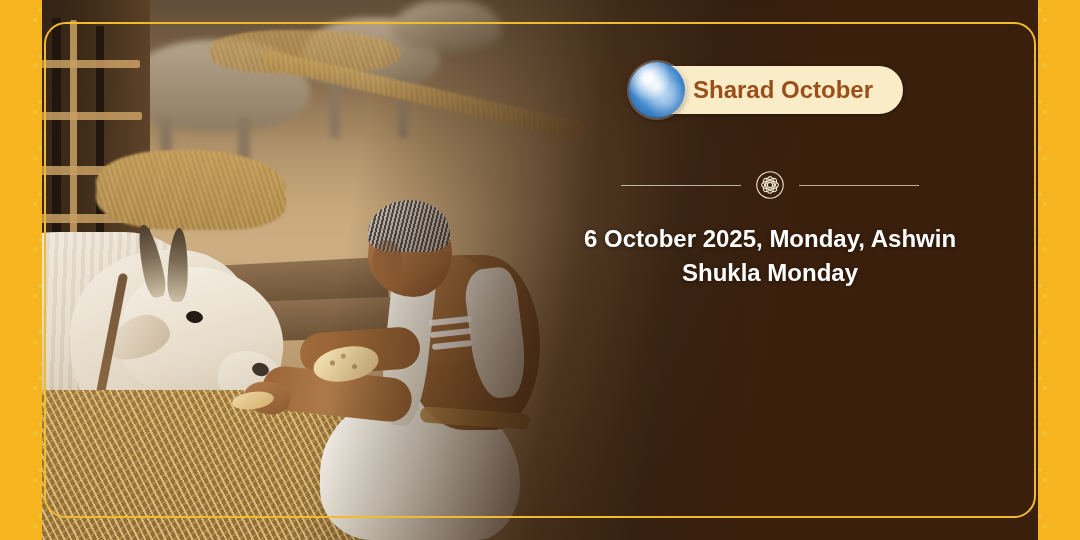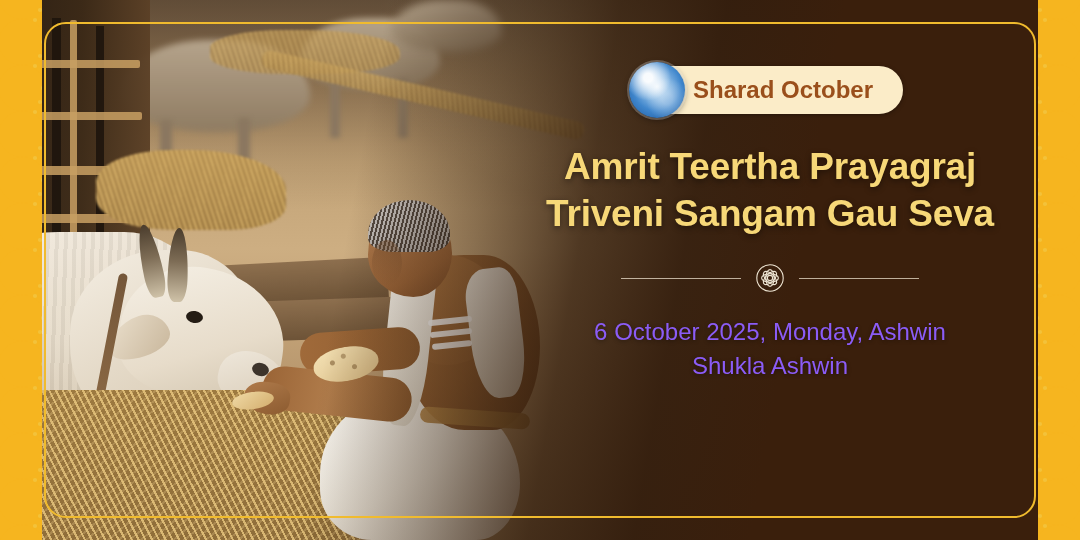--- a/index.html
+++ b/index.html
@@ -442,23 +442,23 @@
   }
   .divider .line {
     height: 1px;
     width: 120px;
     background: rgba(255,245,225,0.68);
   }
   .rosette { display: block; }
 
   
   .date {
-    color: #8b5cf6;
+    color: #ffffff;
     font-size: 24px;
-    font-weight: normal;
+    font-weight: bold;
     line-height: 1.42;
     max-width: 420px;
     text-shadow: 0 1px 4px rgba(0,0,0,0.4);
   }
 </style>
 </head>
 <body>
 
 <div class="banner">
 
@@ -642,39 +642,35 @@
     </g>
   </svg>
 
   <div class="content">
 
     <div class="badge-wrap">
       <div class="moon-icon"></div>
       <div class="badge-pill">Sharad October</div>
     </div>
 
-    <div class="title">
-      <div>Amrit Teertha Prayagraj</div>
-      <div>Triveni Sangam Gau Seva</div>
-    </div>
 
     <div class="divider">
       <div class="line"></div>
       <svg class="rosette" width="30" height="30" viewBox="0 0 30 30" xmlns="http://www.w3.org/2000/svg">
         <g fill="none" stroke="#efe6d4" stroke-width="1.1">
           <circle cx="15" cy="15" r="13.2"></circle>
           <ellipse cx="15" cy="15" rx="4.2" ry="8.4"></ellipse>
           <ellipse cx="15" cy="15" rx="4.2" ry="8.4" transform="rotate(45 15 15)"></ellipse>
           <ellipse cx="15" cy="15" rx="4.2" ry="8.4" transform="rotate(90 15 15)"></ellipse>
           <ellipse cx="15" cy="15" rx="4.2" ry="8.4" transform="rotate(135 15 15)"></ellipse>
           <circle cx="15" cy="15" r="2.6"></circle>
         </g>
       </svg>
       <div class="line"></div>
     </div>
 
     <div class="date">
       <div>6 October 2025, Monday, Ashwin</div>
-      <div>Shukla Ashwin</div>
+      <div>Shukla Monday</div>
     </div>
 
   </div>
 </div>
 
 </body></html>

